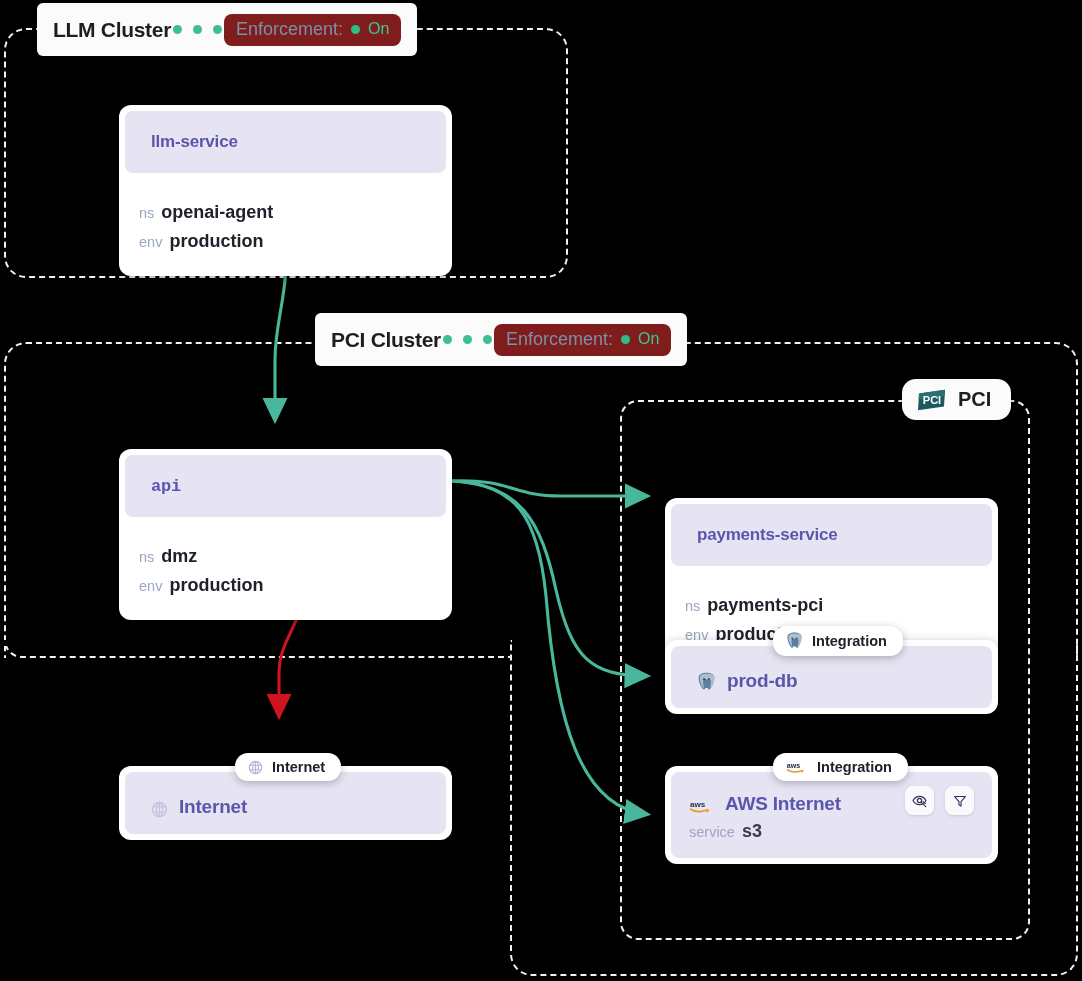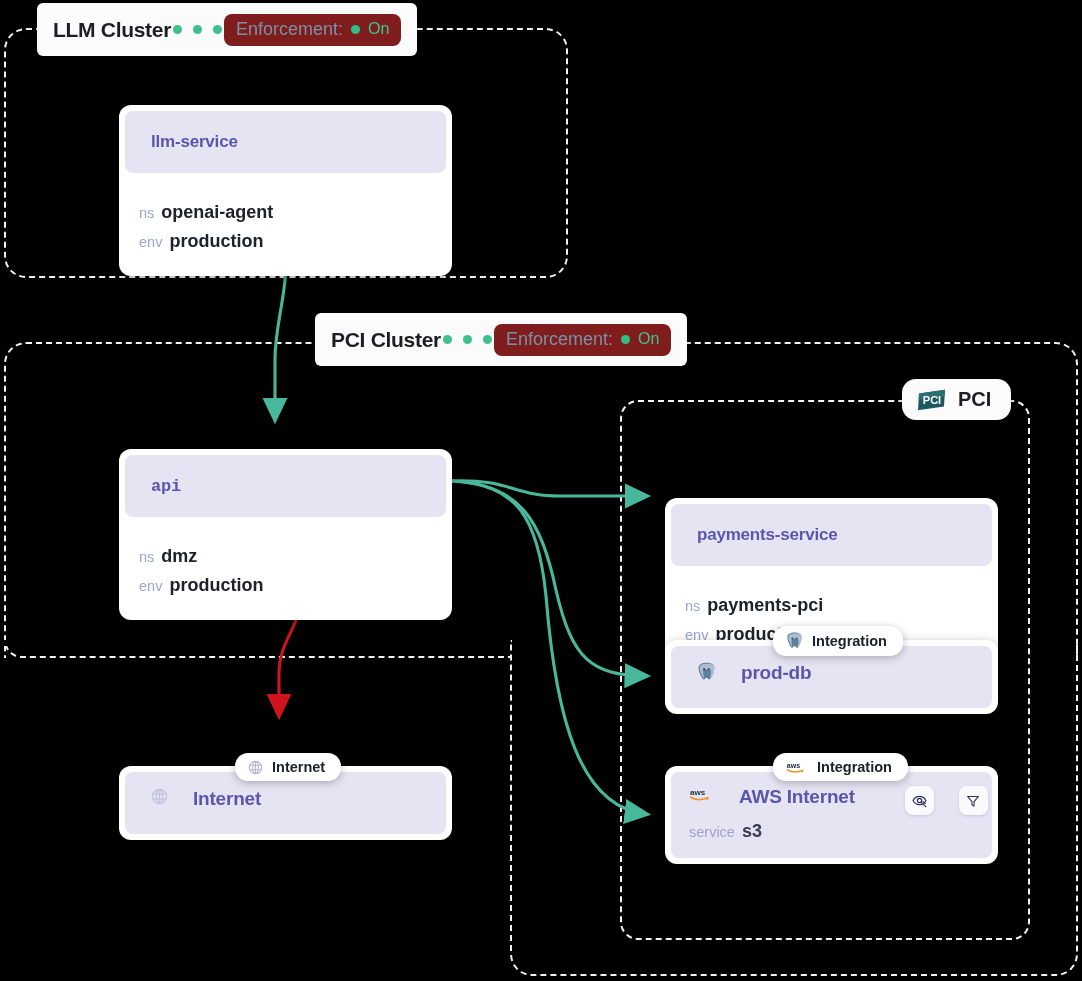--- a/index.html
+++ b/index.html
@@ -85,21 +85,21 @@
     letter-spacing: -.2px; white-space: nowrap;
   }
   .node-title.big { font-size: 19px; }
   .node-body { padding: 25px 14px 14px 14px; }
   .kv { display: flex; gap: 7px; align-items: baseline; padding: 4px 0; }
   .kv .k { font-size: 14.5px; color: #9aa6c4; }
   .kv .v { font-size: 18px; color: #20222b; font-weight: 600; }
   .node-head .kv { padding: 6px 0 0 0; }
   .node-head .kv .k { color: #a4a2c4; }
   .node-head .kv .v { color: #3a3a4a; }
-  .head-row { display: flex; align-items: flex-start; gap: 25px; }
+  .head-row { display: flex; align-items: flex-end; gap: 11px; }
   .head-spacer { flex: 1 1 auto; }
 
   
   .icon-btn {
     width: 29px; height: 29px;
     background: #fafafd;
     border-radius: 8px;
     display: flex; align-items: center; justify-content: center;
     box-shadow: 0 1px 3px rgba(40,40,80,.16);
     flex: 0 0 auto;

